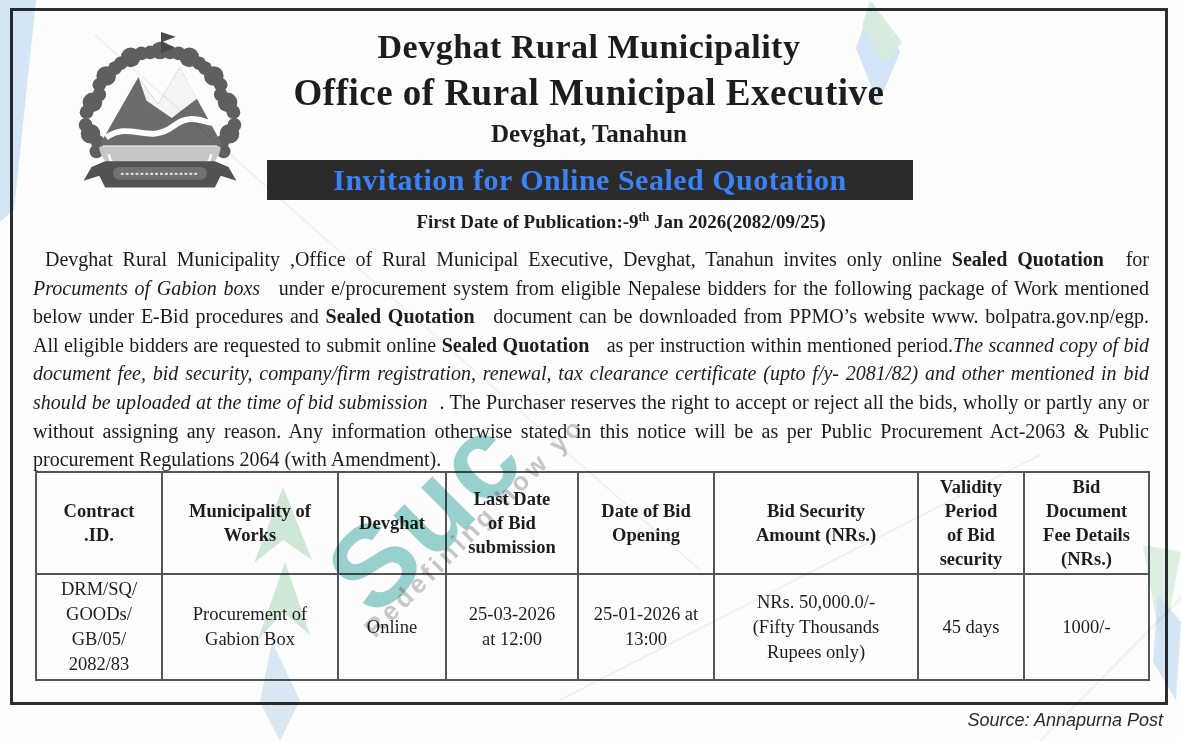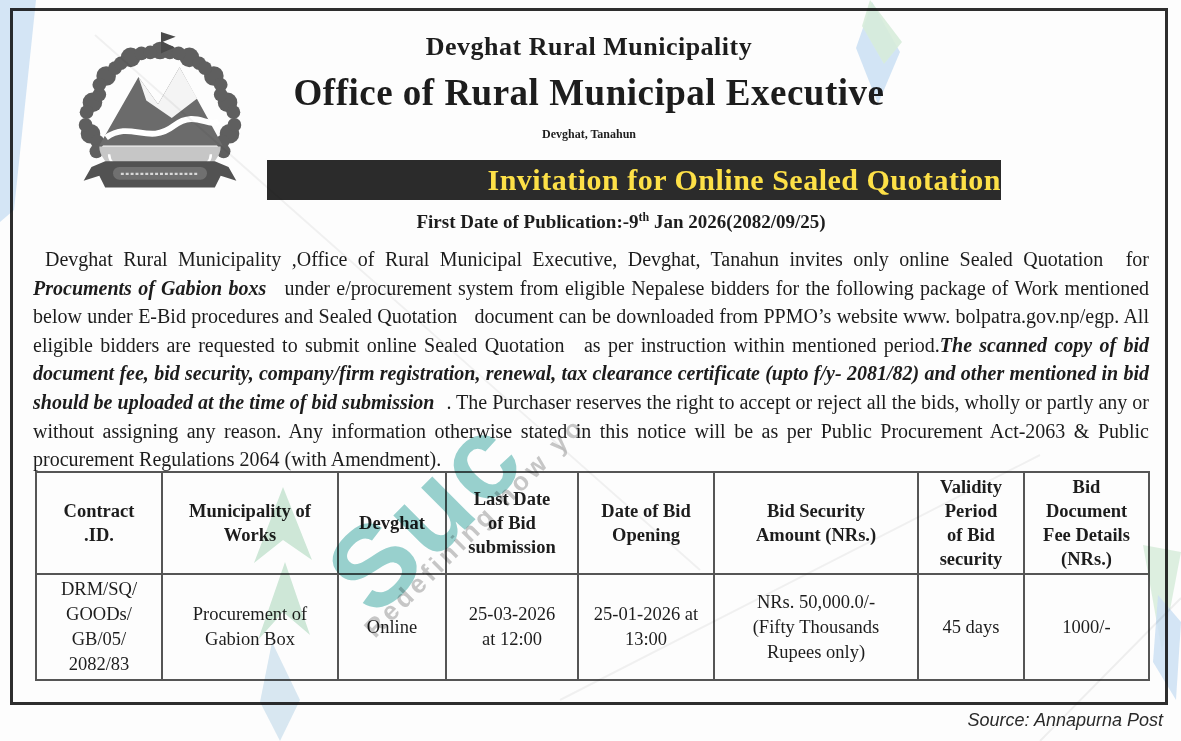--- a/index.html
+++ b/index.html
@@ -11,41 +11,41 @@
   }
   *{box-sizing:border-box;}
   
   .doc-border{
     position:absolute;left:10px;top:8px;width:1158px;height:697px;
     border:3px solid #2e2e2e;background:transparent;
   }
   
   .emblem{position:absolute;left:49px;top:17px;width:196px;height:186px;}
   .header-text{position:absolute;left:0;top:14px;width:100%;text-align:center;}
-  .org-name{font-weight:bold;font-size:26px;line-height:44px;letter-spacing:.5px;}
+  .org-name{font-weight:bold;font-size:34px;line-height:44px;letter-spacing:.5px;}
   .office-name{font-weight:bold;font-size:37px;line-height:48px;letter-spacing:.5px;}
-  .location{font-weight:bold;font-size:12px;line-height:30px;margin-top:2px;}
+  .location{font-weight:bold;font-size:25px;line-height:30px;margin-top:2px;}
   .banner{
-    position:absolute;left:254px;top:149px;width:734px;height:40px;
-    background:#2b2b2b;color:#fde047;text-align:right;
+    position:absolute;left:254px;top:149px;width:646px;height:40px;
+    background:#2b2b2b;color:#3b82f6;text-align:center;
     font-weight:bold;font-size:30px;line-height:40px;letter-spacing:.5px;
   }
   .pub-date{
     position:absolute;left:0;top:193px;width:100%;text-align:center;
     font-weight:bold;font-size:19px;line-height:26px;margin-left:32px;
   }
   .pub-date sup{font-size:12px;}
   
   .body-text{
     position:absolute;left:20px;top:234px;width:1116px;margin:0;
     font-size:20px;line-height:28.6px;text-align:justify;color:#1c1c1c;
   }
   .seg-normal{font-weight:normal;margin-left:12px;}
-  .seg-bold{font-weight:normal;}
-  .seg-bold-italic{font-weight:bold;font-style:italic;}
+  .seg-bold{font-weight:bold;}
+  .seg-bold-italic{font-weight:normal;font-style:italic;}
   
   table.bids{
     position:absolute;left:22px;top:460px;width:1113px;
     border-collapse:collapse;table-layout:fixed;
   }
   table.bids th,table.bids td{
     border:2px solid #555;text-align:center;vertical-align:middle;
     white-space:pre-line;padding:2px 4px;
   }
   table.bids th{font-weight:bold;font-size:18.5px;line-height:24px;height:100px;}

